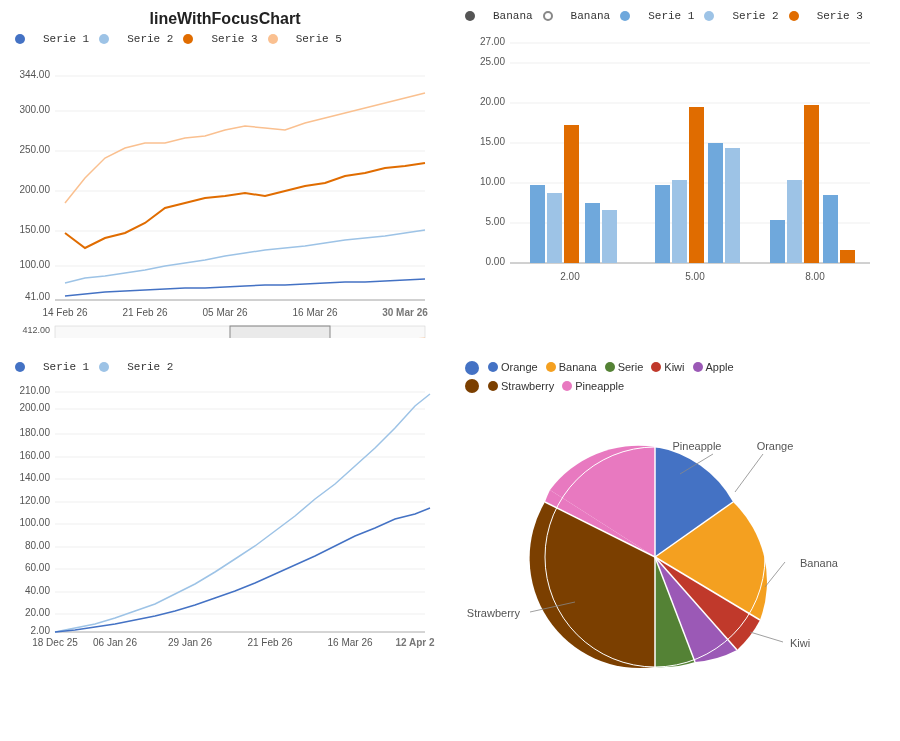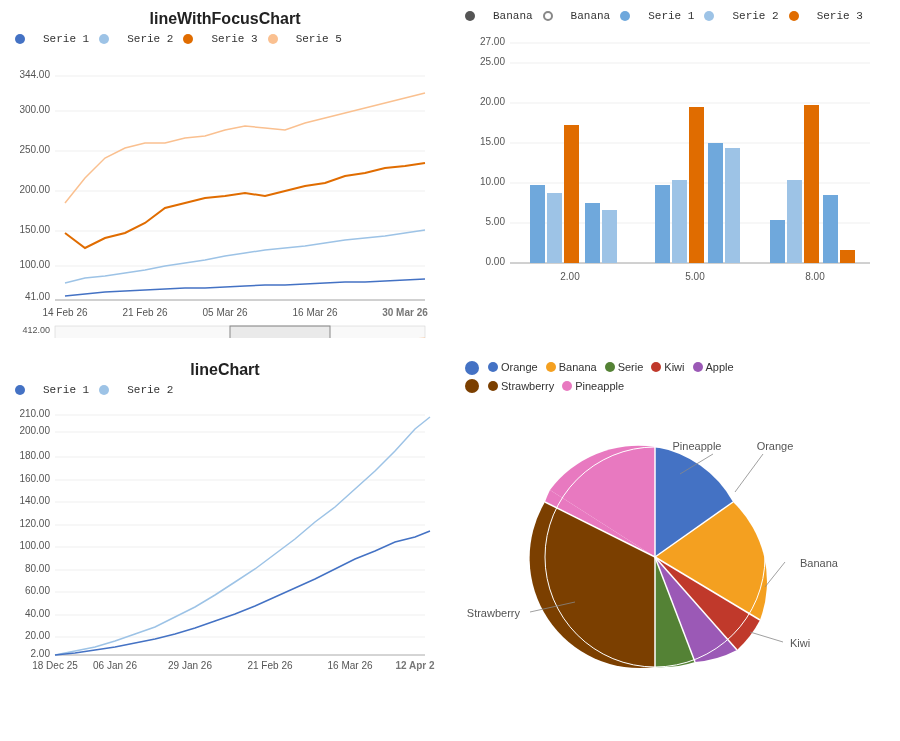--- a/index.html
+++ b/index.html
@@ -169,21 +169,20 @@
       <rect x="353" y="170" width="15" height="68" fill="#6FA8DC"></rect>
       <rect x="370" y="225" width="15" height="13" fill="#E06C00"></rect>
 
       <text x="100" y="255" text-anchor="middle" font-size="10" fill="#555">2.00</text>
       <text x="225" y="255" text-anchor="middle" font-size="10" fill="#555">5.00</text>
       <text x="345" y="255" text-anchor="middle" font-size="10" fill="#555">8.00</text>
     </svg>
   </div>
 
   <div class="chart-section">
-    <div class="chart-title">lineChart</div>
     <div class="legend">
       <div class="legend-item">
         <span class="legend-dot" style="background:#4472C4"></span>
         <span>Serie 1</span>
       </div>
       <div class="legend-item">
         <span class="legend-dot" style="background:#9DC3E6"></span>
         <span>Serie 2</span>
       </div>
     </div>

